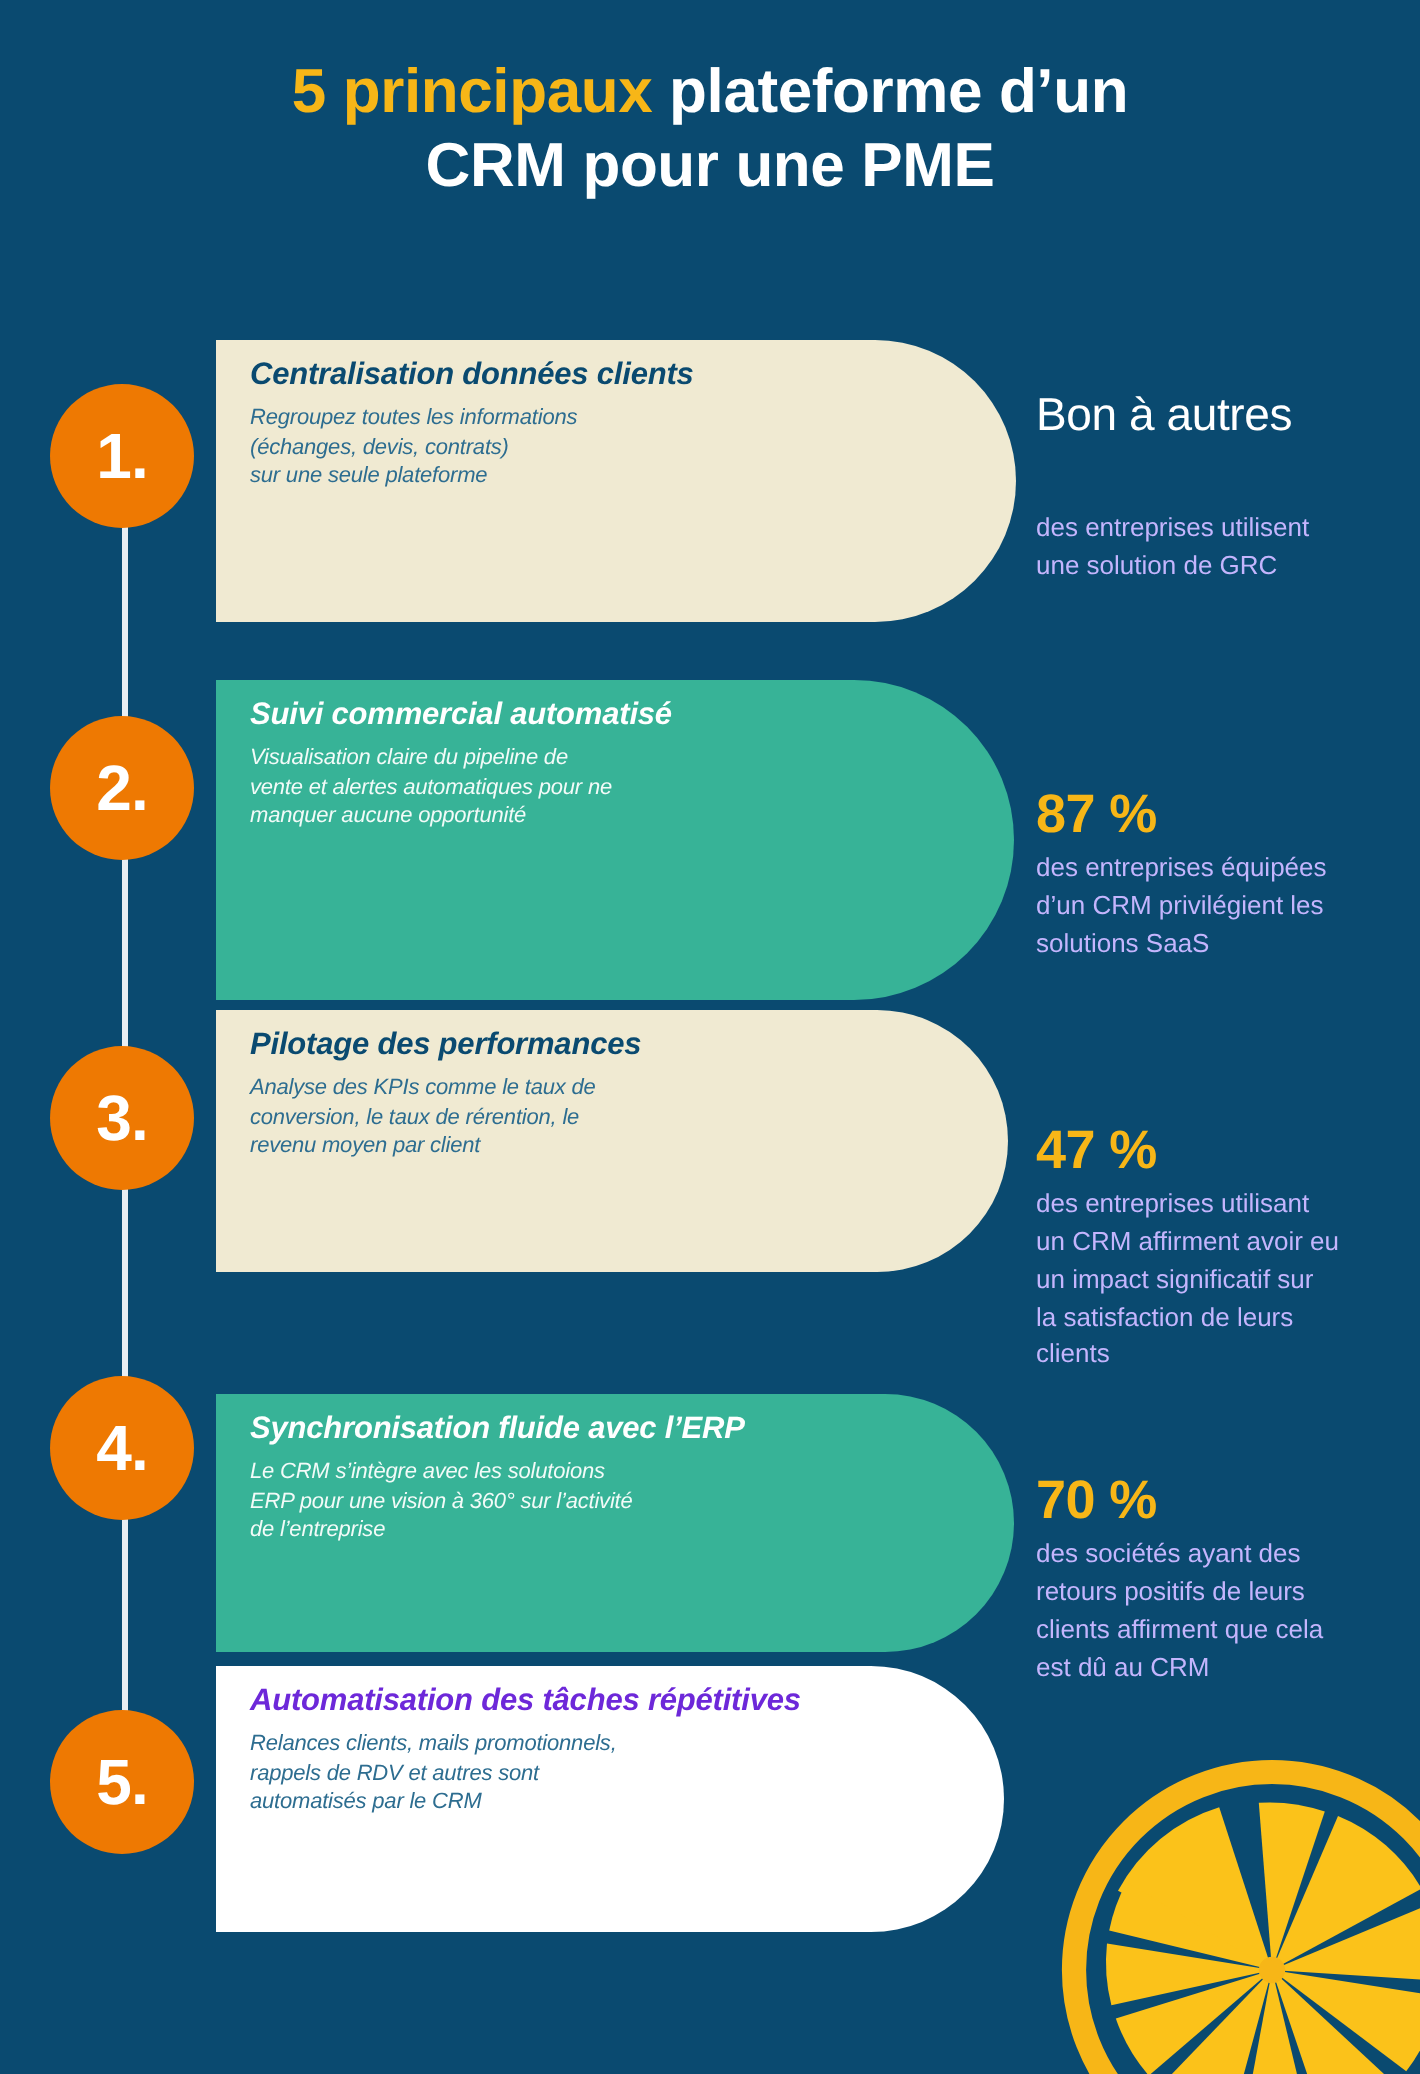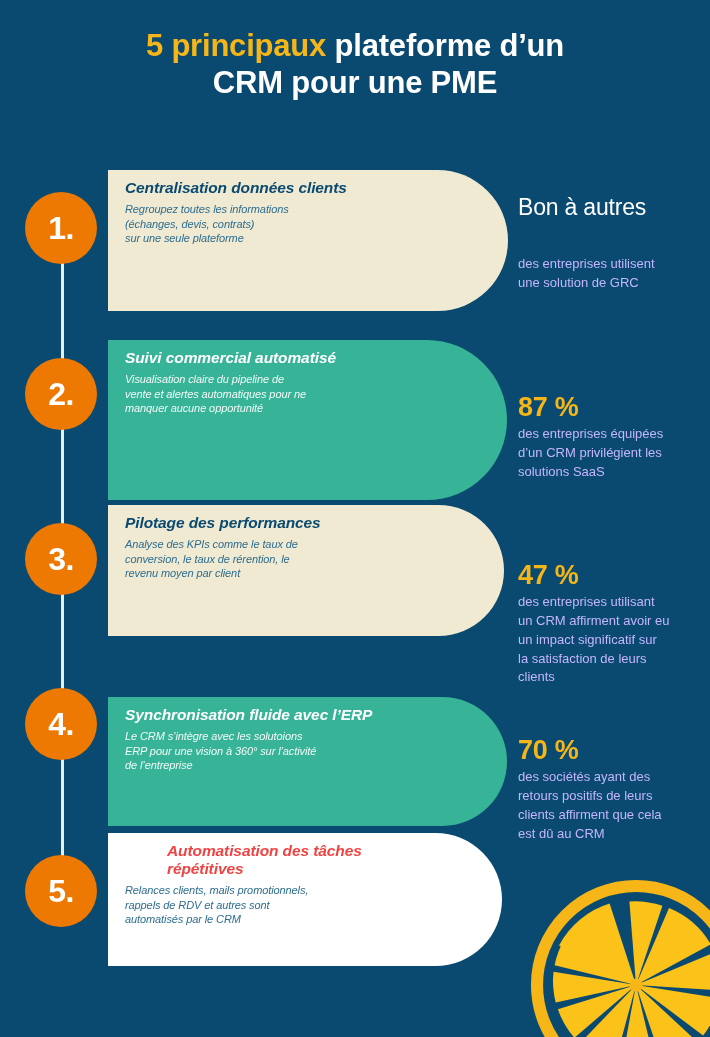--- a/index.html
+++ b/index.html
@@ -93,21 +93,21 @@
   .card.cream .card-title { color: #0a4a70; }
   .card.cream .card-body  { color: #2d6d90; }
   .card.teal {
     background: #37b397;
   }
   .card.teal .card-title { color: #ffffff; }
   .card.teal .card-body  { color: #f2fbf8; }
   .card.white {
     background: #ffffff;
   }
-  .card.white .card-title { color: #ef4444; margin-left: 42px; }
+  .card.white .card-title { color: #6d28d9; }
   .card.white .card-body  { color: #2d6d90; }
 
   
   .stats-heading {
     position: absolute;
     left: 518px;
     top: 194px;
     font-size: 23px;
     color: #ffffff;
     letter-spacing: -0.2px;

